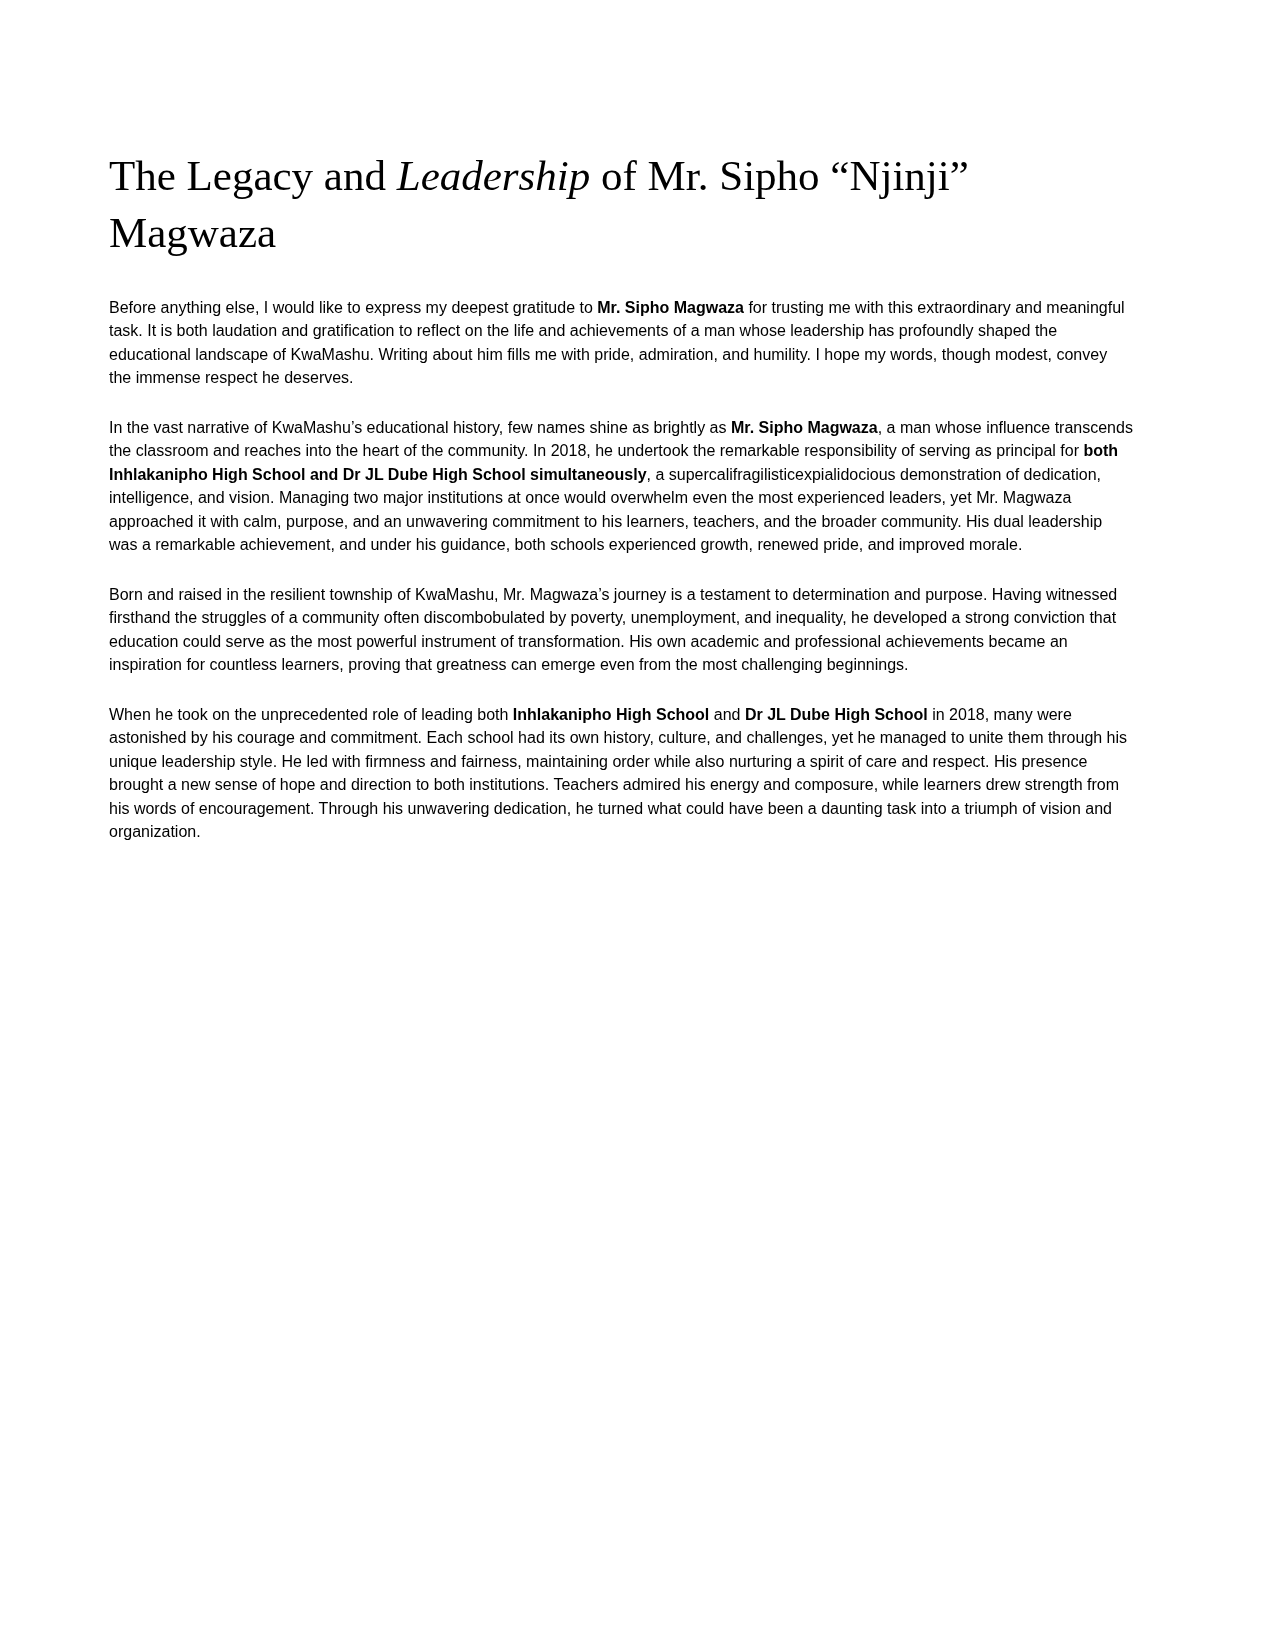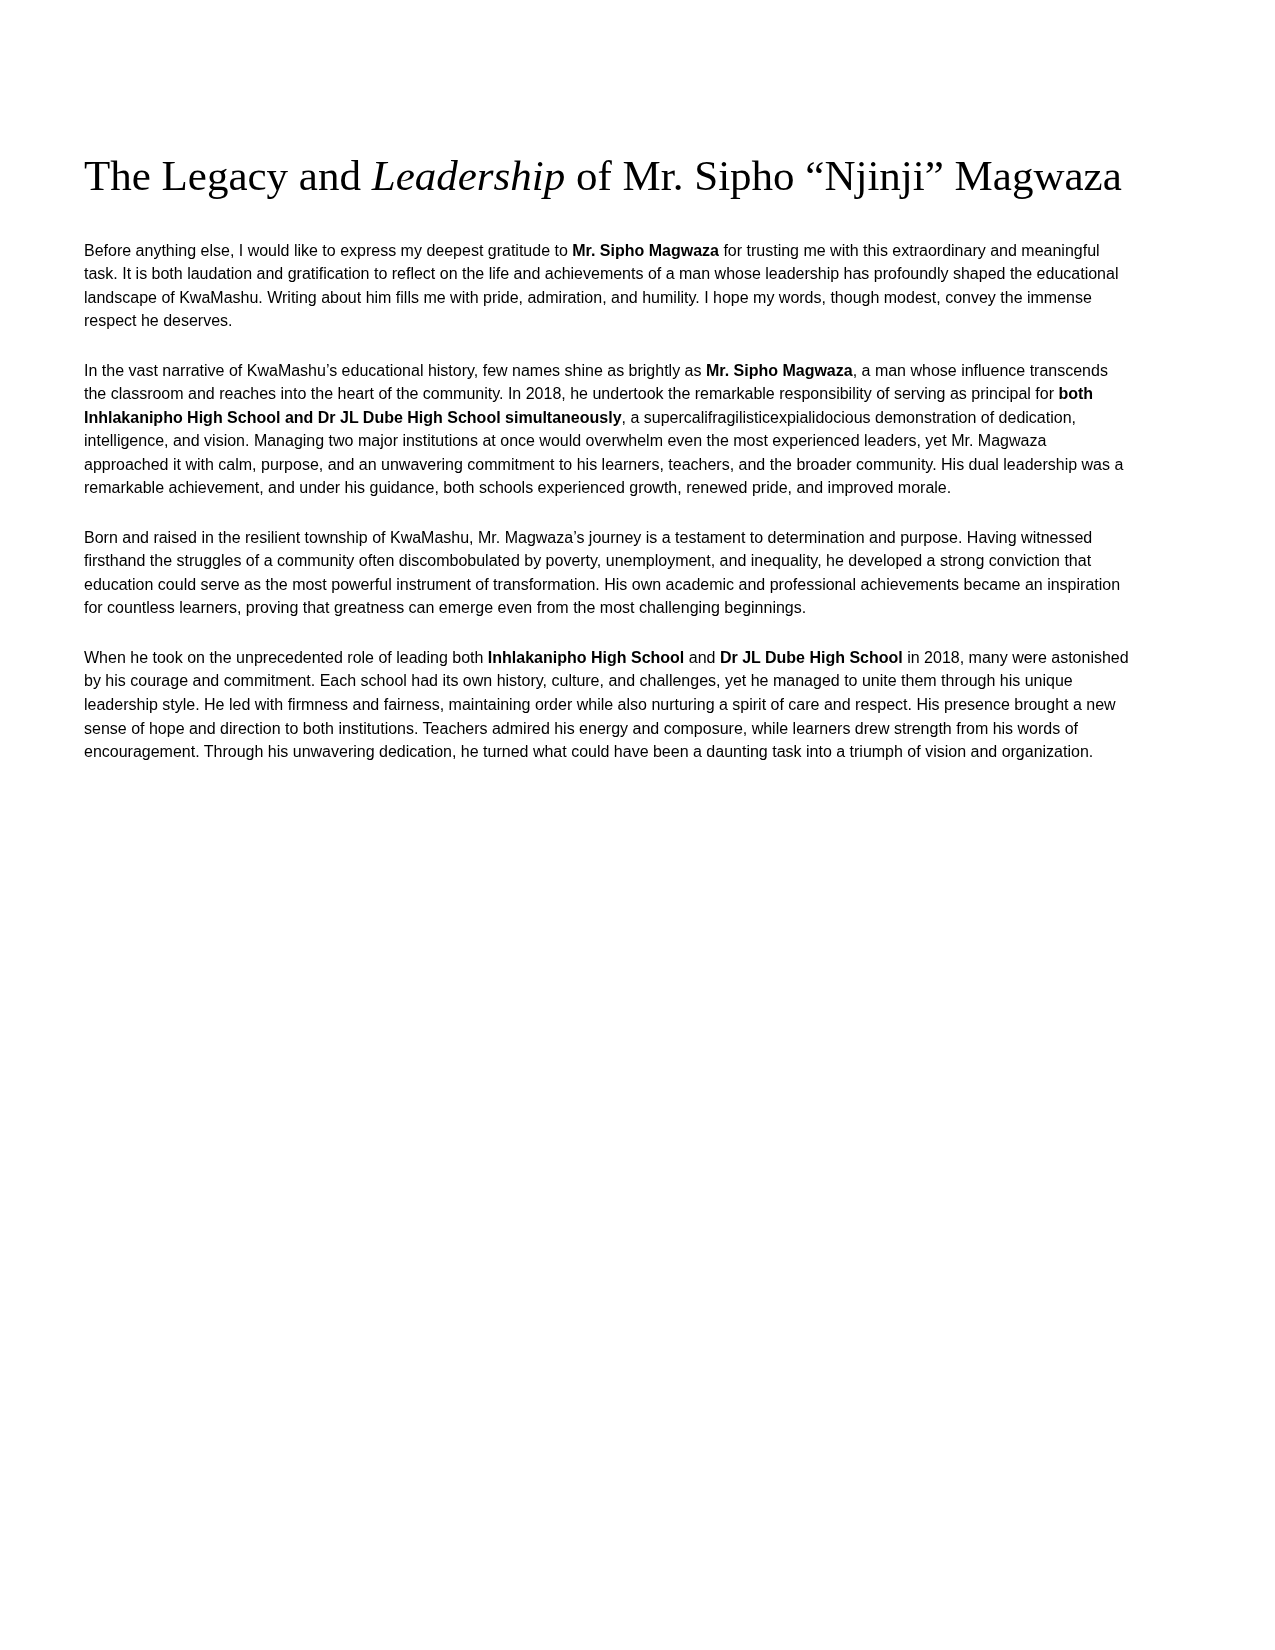--- a/index.html
+++ b/index.html
@@ -6,21 +6,21 @@
     margin: 0;
     padding: 0;
     background: #ffffff;
   }
   .doc-page {
     width: 1275px;
     height: 1650px;
     margin: 0 auto;
     background: #ffffff;
     box-sizing: border-box;
-    padding: 148px 142px 100px 84px;
+    padding: 148px 142px 100px 109px;
     color: #000000;
     overflow: hidden;
   }
   .doc-title {
     font-family: "Liberation Serif", "DejaVu Serif", serif;
     font-size: 43px;
     font-weight: 400;
     line-height: 1.32;
     margin: 0 0 34px 0;
     color: #000000;

